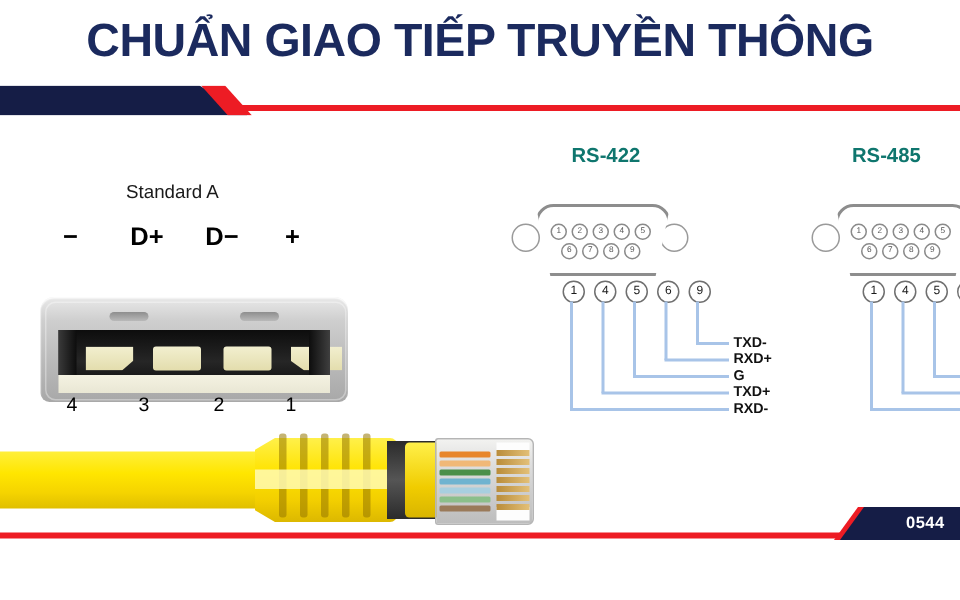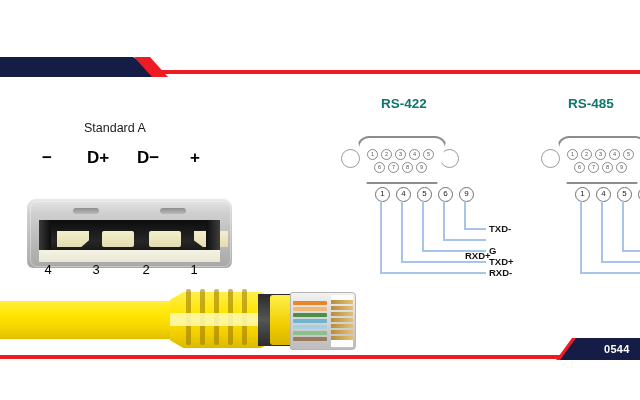--- a/index.html
+++ b/index.html
@@ -146,20 +146,21 @@
   .ftr-phone{
     position:absolute;left:604px;top:340px;height:18px;display:flex;align-items:center;
     font-size:11px;font-weight:bold;color:#fff;letter-spacing:.3px;
   }
 </style>
 </head>
 <body>
 
 <div class="stage">
 
+  <div class="hdr-title">CHUẨN GIAO TIẾP TRUYỀN THÔNG</div>
 
   <div class="hdr-bar">
     <div class="hdr-red"></div>
     <div class="hdr-navy"></div>
     <div class="hdr-navy-red"></div>
   </div>
 
   <div class="usb-std">Standard A</div>
 
   <div class="usb-sig" style="left:30px;width:34px;">−</div>
@@ -237,21 +238,21 @@
   <div class="db9-call" style="left:417px;top:187px;">5</div>
   <div class="db9-call" style="left:438px;top:187px;">6</div>
   <div class="db9-call" style="left:459px;top:187px;">9</div>
 
   <div class="lead" style="left:464px;top:201px;width:1.6px;height:28px;"></div>
   <div class="lead" style="left:464px;top:228px;width:22px;height:1.6px;"></div>
   <div class="sig" style="left:489px;top:223px;">TXD-</div>
 
   <div class="lead" style="left:443px;top:201px;width:1.6px;height:39px;"></div>
   <div class="lead" style="left:443px;top:239px;width:43px;height:1.6px;"></div>
-  <div class="sig" style="left:465px;top:234px;margin-top:16px;">RXD+</div>
+  <div class="sig" style="left:489px;top:234px;">RXD+</div>
 
   <div class="lead" style="left:422px;top:201px;width:1.6px;height:50px;"></div>
   <div class="lead" style="left:422px;top:250px;width:64px;height:1.6px;"></div>
   <div class="sig" style="left:489px;top:245px;">G</div>
 
   <div class="lead" style="left:401px;top:201px;width:1.6px;height:61px;"></div>
   <div class="lead" style="left:401px;top:261px;width:85px;height:1.6px;"></div>
   <div class="sig" style="left:489px;top:256px;">TXD+</div>
 
   <div class="lead" style="left:380px;top:201px;width:1.6px;height:72px;"></div>

